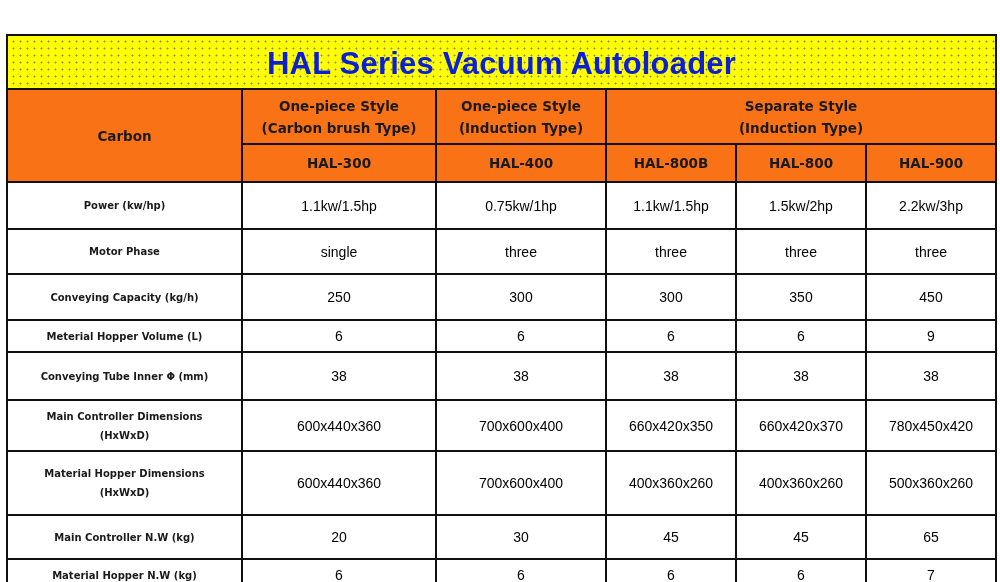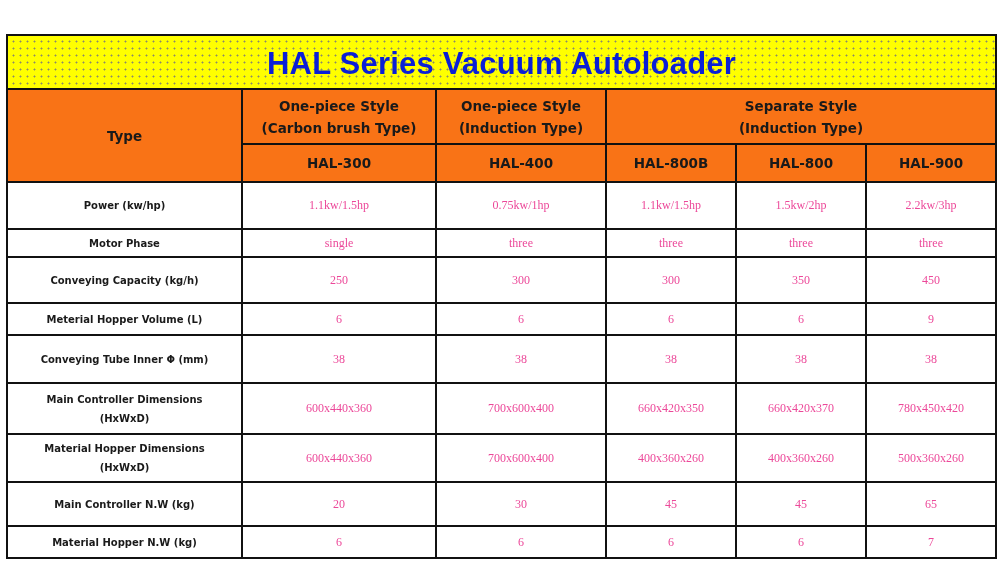--- a/index.html
+++ b/index.html
@@ -57,23 +57,23 @@
     }
     .label {
       font-family: "DejaVu Sans", sans-serif;
       font-weight: bold;
       font-size: 10px;
       color: #1a1a1a;
       line-height: 19px;
       background: #ffffff;
     }
     .val {
-      font-family: Liberation Serif, serif;
-      font-size: 12px;
-      color: #ec4899;
+      font-family: Liberation Sans, sans-serif;
+      font-size: 14px;
+      color: #000000;
       background: #ffffff;
     }
     .line { display: block; }
   </style>
 </head>
 <body>
 
 <table class="spec-table">
   <colgroup>
     <col style="width:235px">
@@ -84,21 +84,21 @@
     <col style="width:130px">
   </colgroup>
   <tbody>
     <tr>
       <td class="title-cell" colspan="6">
         <span class="title-text">HAL Series Vacuum Autoloader</span>
       </td>
     </tr>
     <tr style="height:55px">
       <td class="head" rowspan="2">
-        <span>Type</span>
+        <span>Carbon</span>
       </td>
       <td class="head">
         <span class="line">One-piece Style</span>
         <span class="line">(Carbon brush Type)</span>
       </td>
       <td class="head">
         <span class="line">One-piece Style</span>
         <span class="line">(Induction Type)</span>
       </td>
       <td class="head" colspan="3">
@@ -118,21 +118,21 @@
       <tr style="height: 47px;">
         <td class="label">
           <span class="line">Power (kw/hp)</span>
         </td>
         <td class="val">1.1kw/1.5hp</td>
         <td class="val">0.75kw/1hp</td>
         <td class="val">1.1kw/1.5hp</td>
         <td class="val">1.5kw/2hp</td>
         <td class="val">2.2kw/3hp</td>
       </tr>
-      <tr style="height: 28px;">
+      <tr style="height: 45px;">
         <td class="label">
           <span class="line">Motor Phase</span>
         </td>
         <td class="val">single</td>
         <td class="val">three</td>
         <td class="val">three</td>
         <td class="val">three</td>
         <td class="val">three</td>
       </tr>
       <tr style="height: 46px;">
@@ -169,21 +169,21 @@
         <td class="label">
           <span class="line">Main Controller Dimensions</span>
           <span class="line">(HxWxD)</span>
         </td>
         <td class="val">600x440x360</td>
         <td class="val">700x600x400</td>
         <td class="val">660x420x350</td>
         <td class="val">660x420x370</td>
         <td class="val">780x450x420</td>
       </tr>
-      <tr style="height: 48px;">
+      <tr style="height: 64px;">
         <td class="label">
           <span class="line">Material Hopper Dimensions</span>
           <span class="line">(HxWxD)</span>
         </td>
         <td class="val">600x440x360</td>
         <td class="val">700x600x400</td>
         <td class="val">400x360x260</td>
         <td class="val">400x360x260</td>
         <td class="val">500x360x260</td>
       </tr>

